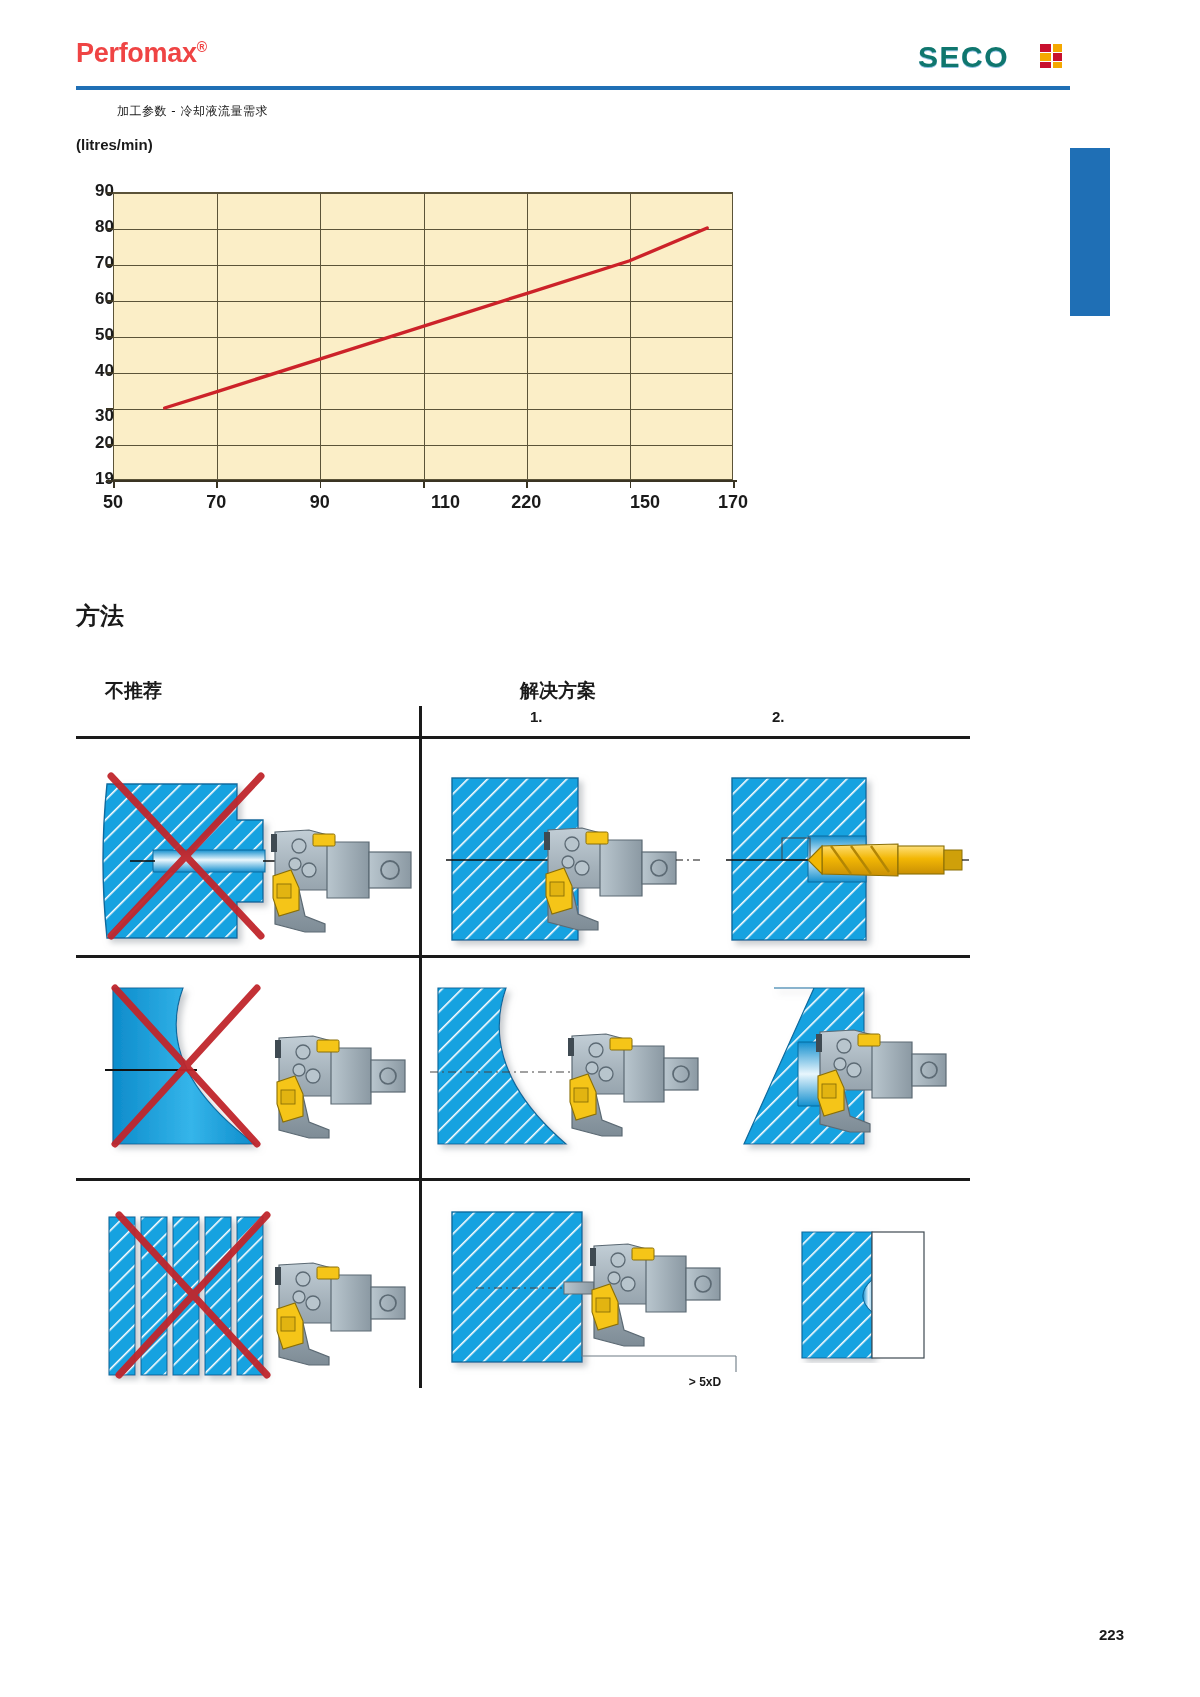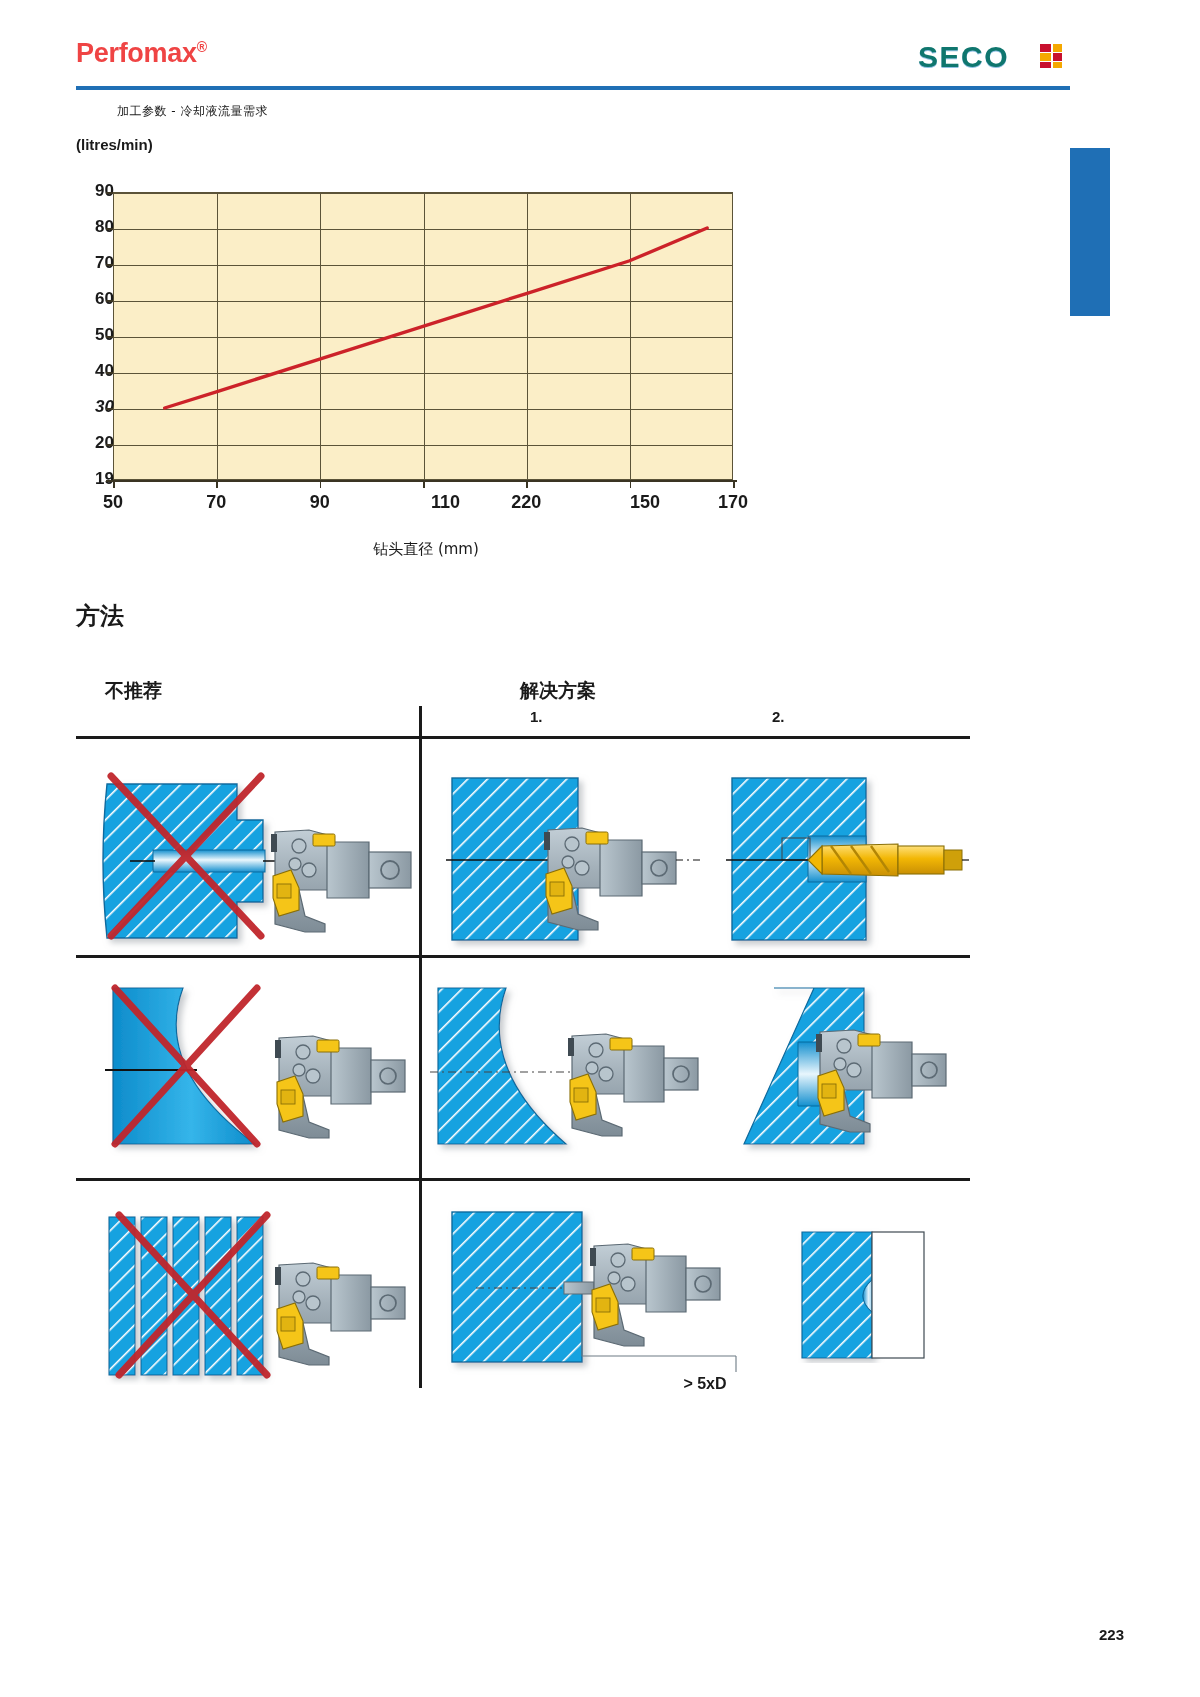--- a/index.html
+++ b/index.html
@@ -93,21 +93,21 @@
     position:absolute;font-size:19px;font-weight:bold;
     font-family:"DejaVu Sans","Liberation Sans",sans-serif;
   }
   .sub-num{
     position:absolute;font-size:15px;font-weight:bold;
   }
   .hline{position:absolute;height:2.5px;background:#1a1a1a;}
   .vline{position:absolute;width:2.5px;background:#1a1a1a;}
   .cell-svg{position:absolute;}
   .note-5xd{
-    position:absolute;font-size:16px;font-weight:bold;
+    position:absolute;font-size:12px;font-weight:bold;
     text-align:center;width:160px;
   }
   .pagenum{
     position:absolute;right:76px;top:1626px;
     font-size:15px;font-weight:bold;color:#1a1a1a;
   }
 </style>
 </head>
 <body>
 
@@ -154,21 +154,21 @@
       </div>
     <div class="xaxis-line"></div>
     <svg class="series-svg" id="series-svg" width="620" height="288">
         <polyline points="51.67,216.00 103.33,199.80 206.67,167.04 310.00,134.28 413.33,101.52 516.67,68.76 594.17,36.00" fill="none" stroke="#cc2229" stroke-width="3.4" stroke-linecap="round"></polyline>
       </svg>
     <div id="ytick-holder">
         <div class="ytick" style="top: 289px;">19</div>
         <div class="ytick-mark" style="left: 30px; top: 300px;"></div>
         <div class="ytick" style="top: 253px;">20</div>
         <div class="ytick-mark" style="left: 30px; top: 264px;"></div>
-        <div class="ytick" style="top: 217px; font-style: italic;">30</div>
+        <div class="ytick" style="top: 226px;">30</div>
         <div class="ytick-mark" style="left: 30px; top: 228px;"></div>
         <div class="ytick" style="top: 181px;">40</div>
         <div class="ytick-mark" style="left: 30px; top: 192px;"></div>
         <div class="ytick" style="top: 145px;">50</div>
         <div class="ytick-mark" style="left: 30px; top: 156px;"></div>
         <div class="ytick" style="top: 109px;">60</div>
         <div class="ytick-mark" style="left: 30px; top: 120px;"></div>
         <div class="ytick" style="top: 73px;">70</div>
         <div class="ytick-mark" style="left: 30px; top: 84px;"></div>
         <div class="ytick" style="top: 37px;">80</div>
@@ -185,21 +185,20 @@
         <div class="xtick-mark" style="left: 243.667px; top: 300px;"></div>
         <div class="xtick" style="left: 340px; top: 312px; text-align: right;">110</div>
         <div class="xtick-mark" style="left: 347px; top: 300px;"></div>
         <div class="xtick" style="left: 428.333px; top: 312px;">220</div>
         <div class="xtick-mark" style="left: 450.333px; top: 300px;"></div>
         <div class="xtick" style="left: 547px; top: 312px;">150</div>
         <div class="xtick-mark" style="left: 553.667px; top: 300px;"></div>
         <div class="xtick" style="left: 635px; top: 312px;">170</div>
         <div class="xtick-mark" style="left: 657px; top: 300px;"></div>
       </div>
-    <div class="xlabel">钻头直径 (mm)</div>
   </div>
 
   <div class="method-hdr">方法</div>
 
   <div class="col-hdr" style="left:105px;top:678px;width:220px;">不推荐</div>
   <div class="col-hdr" style="left:520px;top:678px;width:220px;">解决方案</div>
   <div class="sub-num" style="left:530px;top:708px;">1.</div>
   <div class="sub-num" style="left:772px;top:708px;">2.</div>
 
   <div class="hline" style="left:76px;top:736px;width:894px;"></div>

